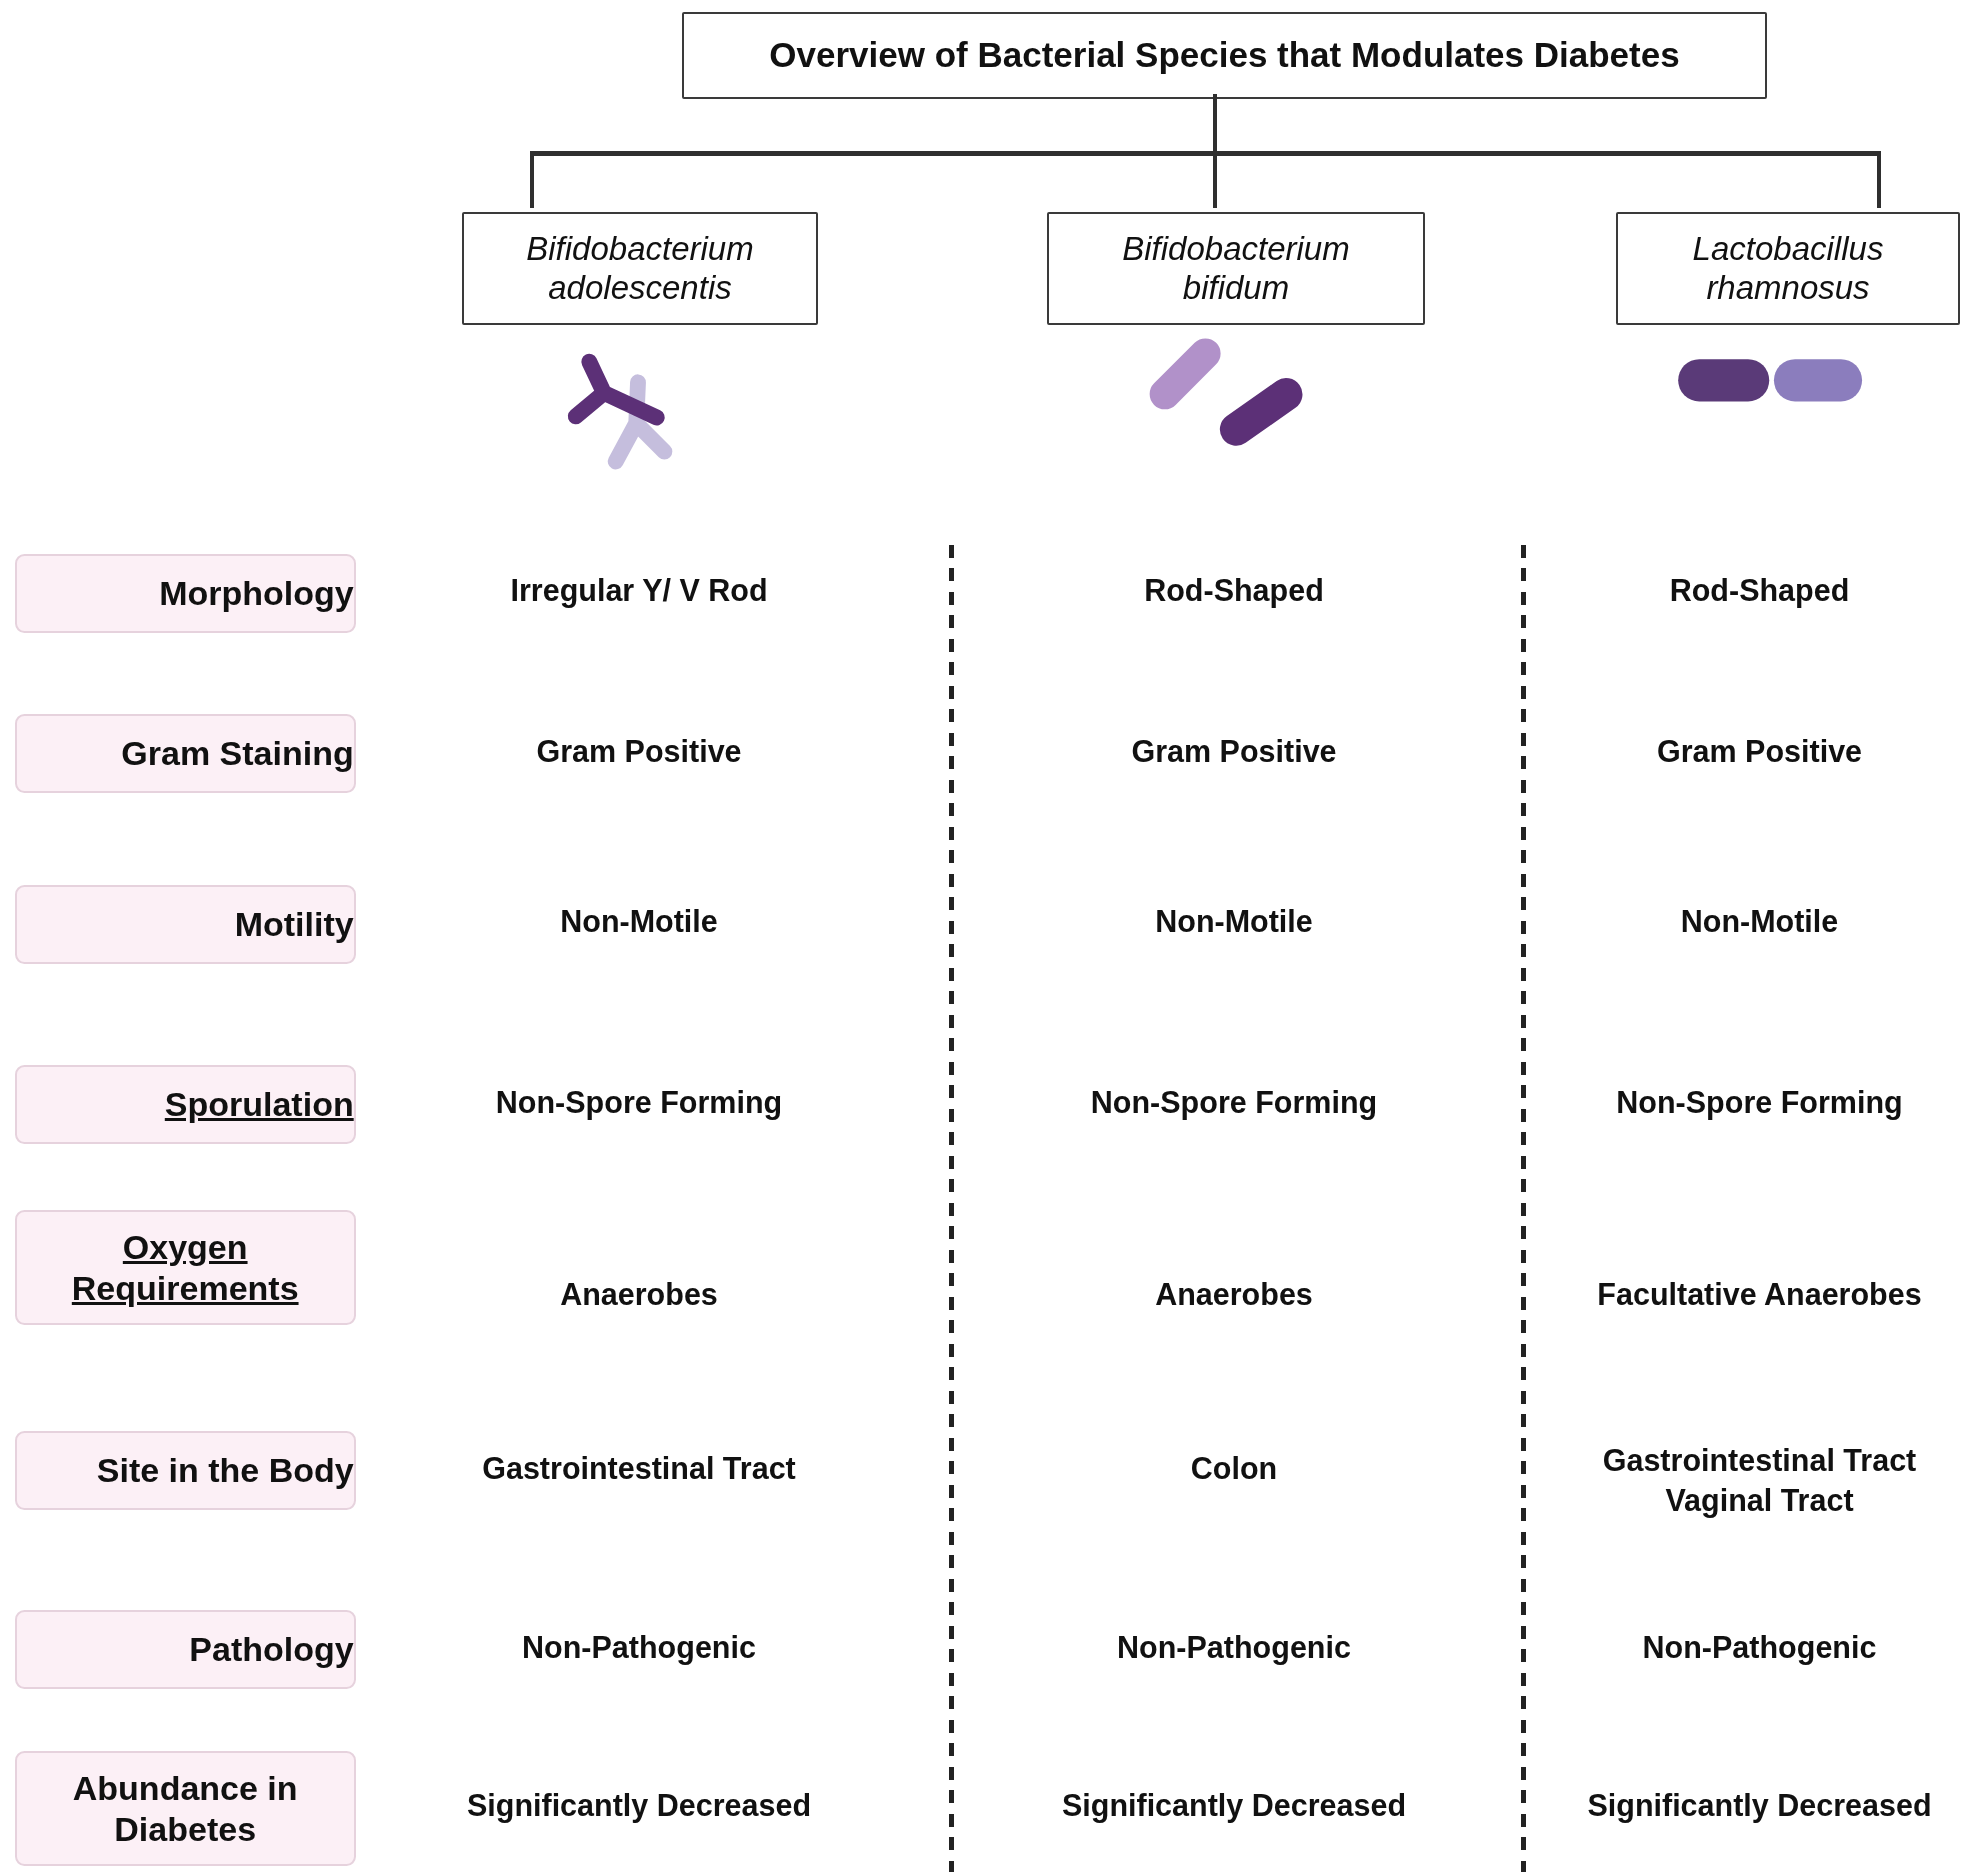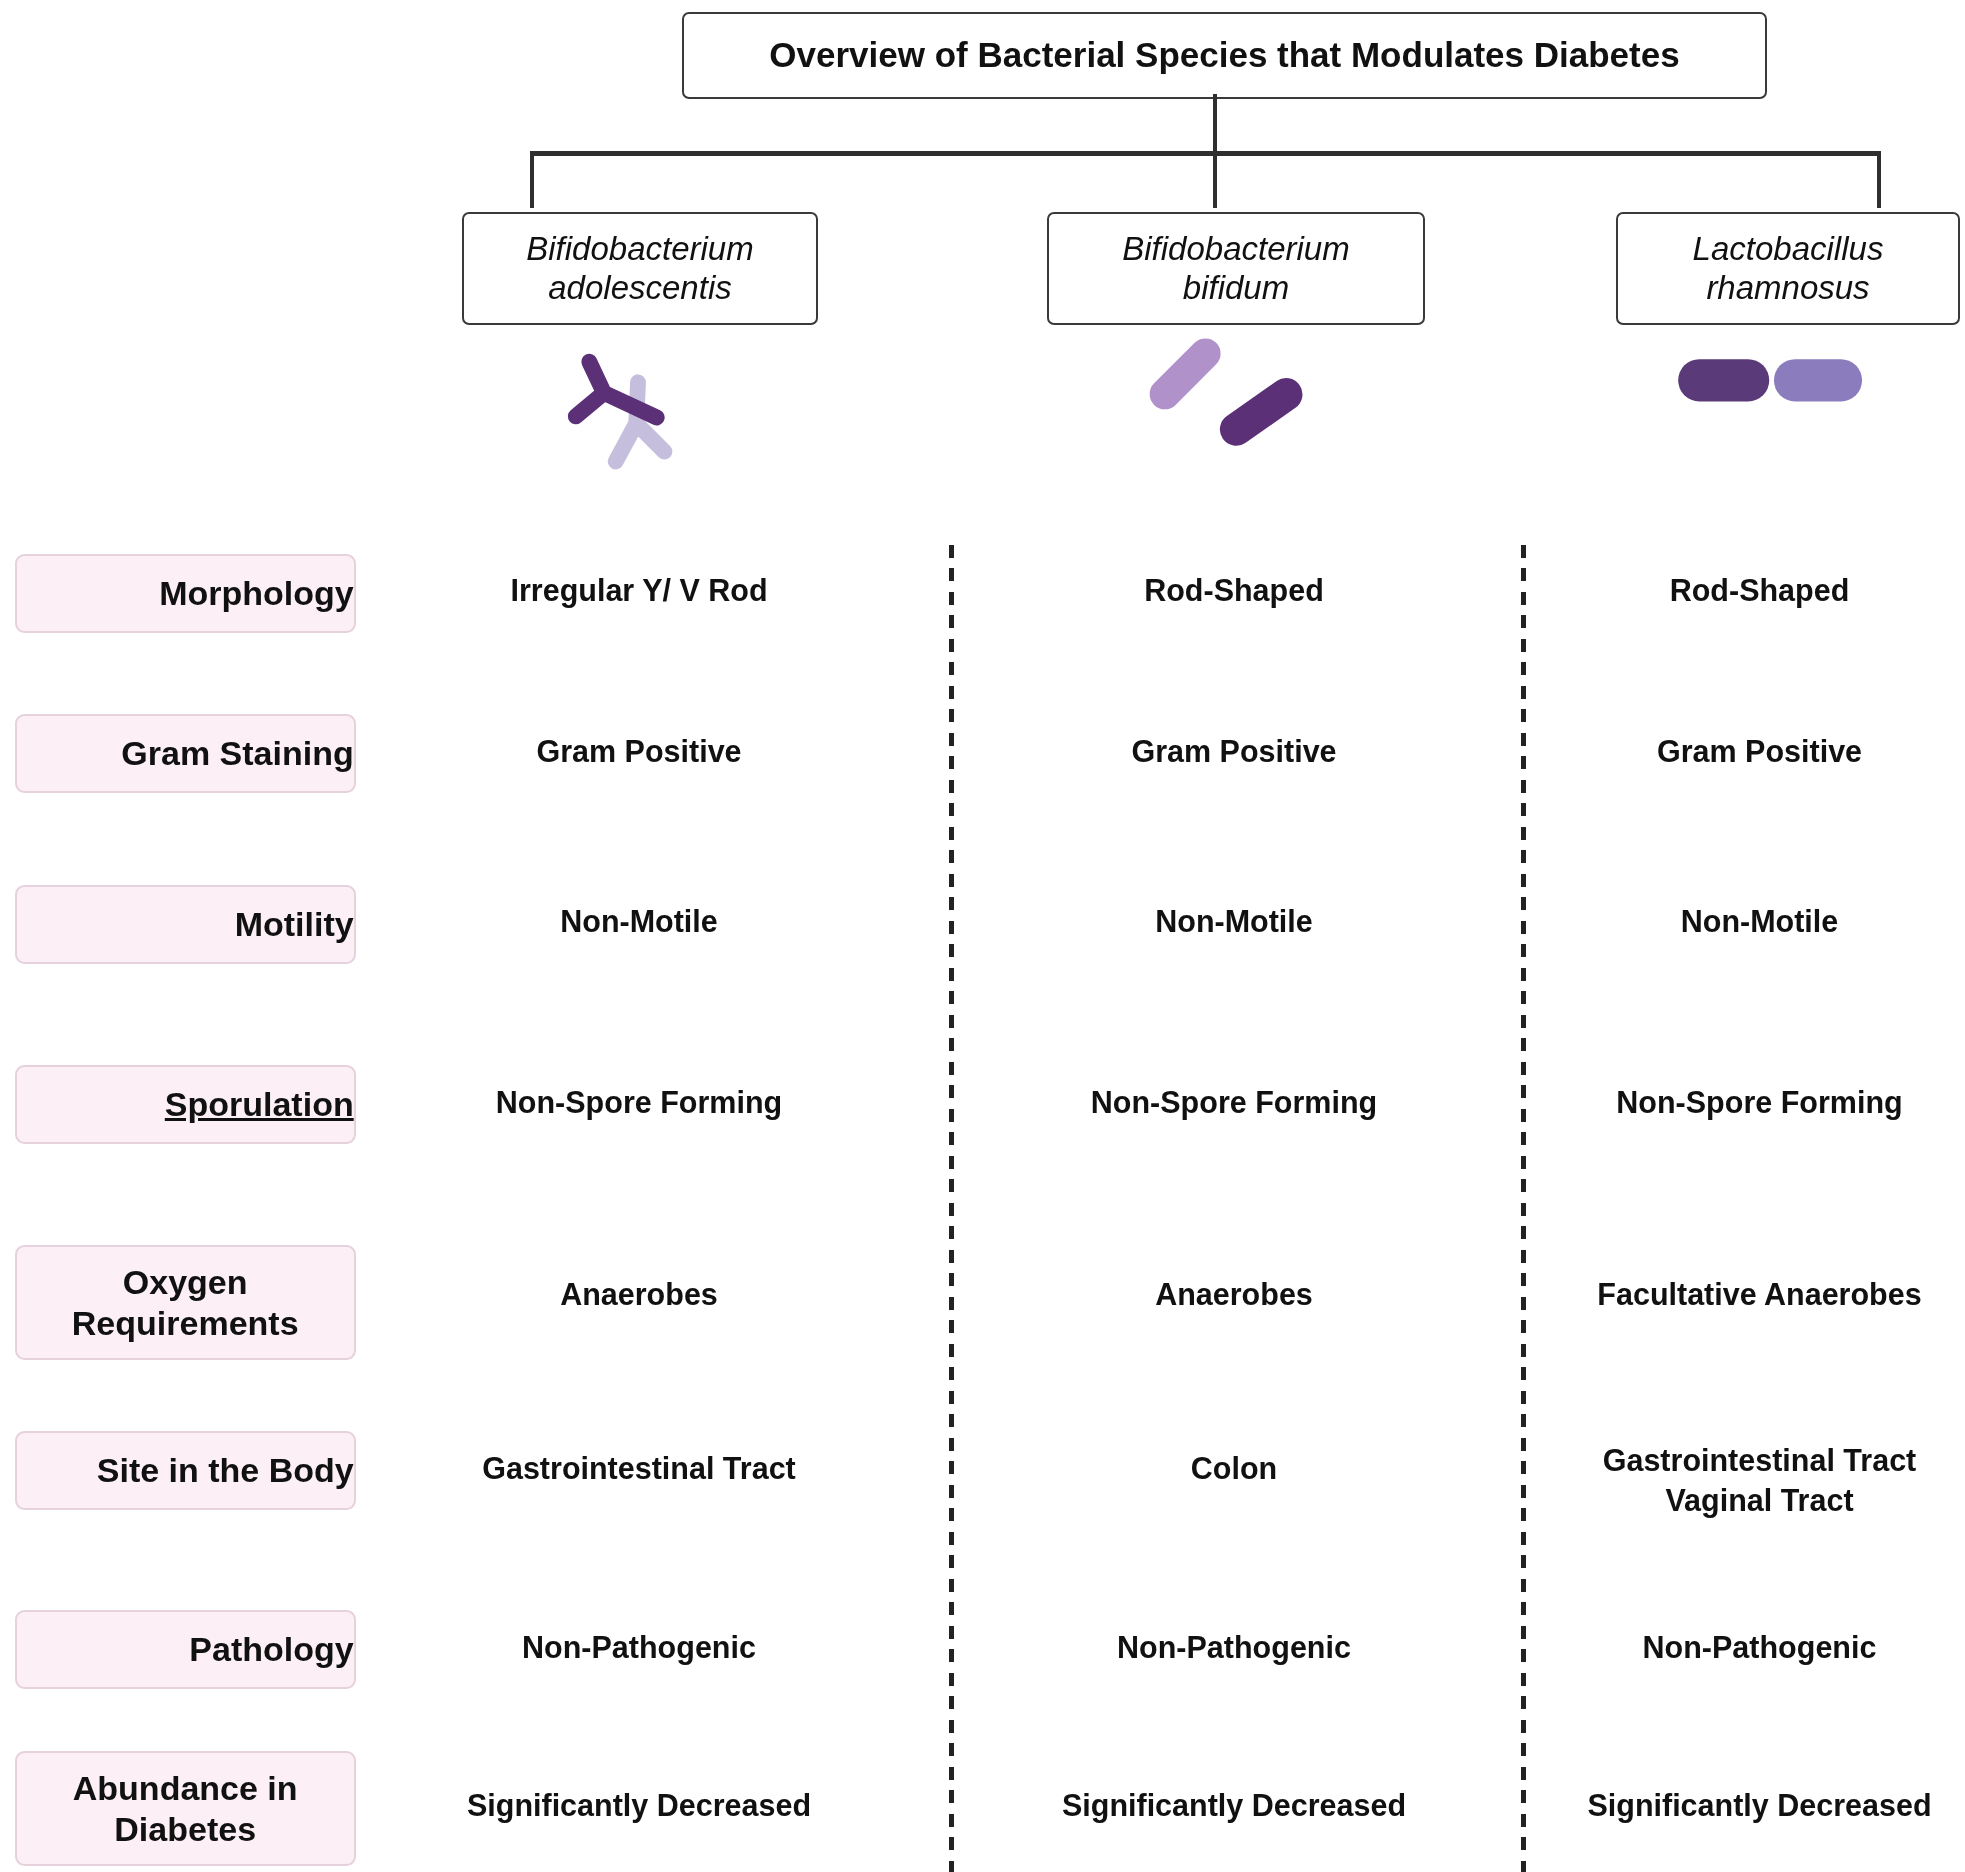--- a/index.html
+++ b/index.html
@@ -9,21 +9,21 @@
     height:1872px;
     background:#ffffff;
     font-family:"Liberation Sans", sans-serif;
     color:#111111;
     overflow:hidden;
   }
   .box{
     position:absolute;
     background:#ffffff;
     border:2.9px solid #3a3a3a;
-    border-radius:7px;
+    border-radius:2px;
     display:flex;
     align-items:center;
     justify-content:center;
     text-align:center;
   }
   .title-box{
     left:682px; top:11.7px; width:1081px; height:83px;
     font-size:35px; font-weight:bold;
   }
   .species-box{
@@ -139,21 +139,21 @@
   <div class="val c2" style="top:878px;">Non-Motile</div>
   <div class="val c3" style="top:878px;">Non-Motile</div>
 
   <div class="rowlabel" style="top:1065px;height:75px;text-decoration:underline;">
       <span>Sporulation</span>
     </div>
   <div class="val c1" style="top:1059px;">Non-Spore Forming</div>
   <div class="val c2" style="top:1059px;">Non-Spore Forming</div>
   <div class="val c3" style="top:1059px;">Non-Spore Forming</div>
 
-  <div class="rowlabel" style="top:1245px;height:111px;">
+  <div class="rowlabel" style="top:1210px;height:111px;text-decoration:underline;">
       <span>Oxygen Requirements</span>
     </div>
   <div class="val c1" style="top:1251px;">Anaerobes</div>
   <div class="val c2" style="top:1251px;">Anaerobes</div>
   <div class="val c3" style="top:1251px;">Facultative Anaerobes</div>
 
   <div class="rowlabel" style="top:1431px;height:75px;">
       <span>Site in the Body</span>
     </div>
   <div class="val c1" style="top:1425px;">Gastrointestinal Tract</div>

